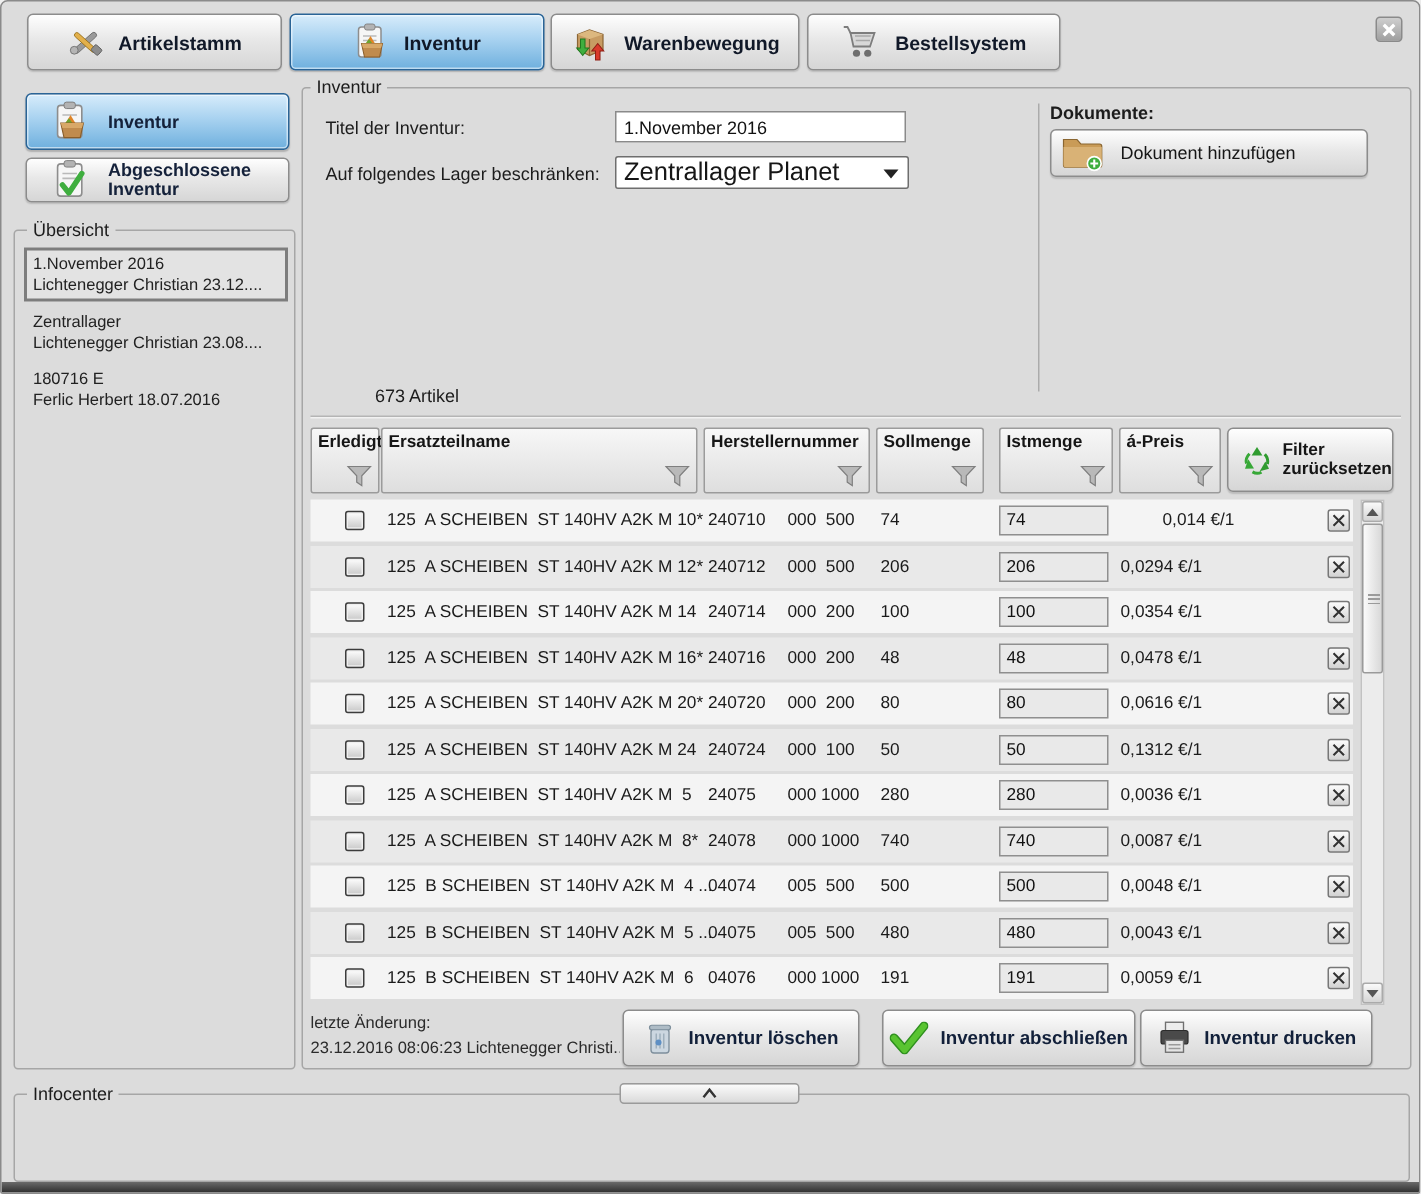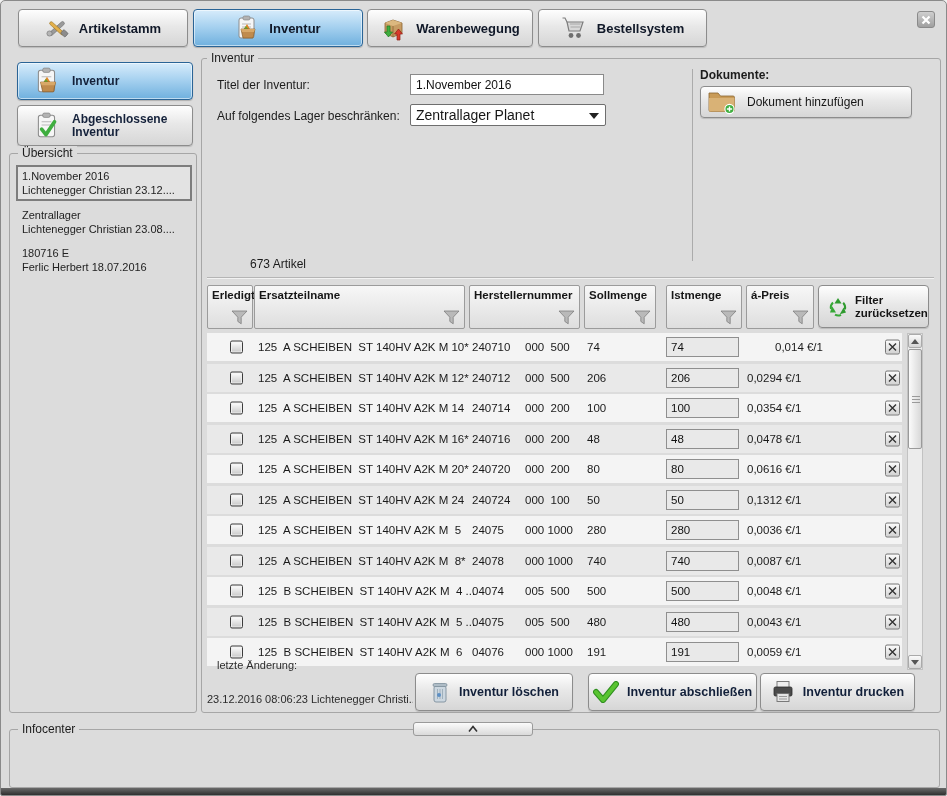--- a/index.html
+++ b/index.html
@@ -37,21 +37,21 @@
   .side-btn { position:absolute; left:16px; width:176px; padding-left:16px; gap:12px;
     font-size:12px; font-weight:bold; color:#14213a; text-align:left; line-height:13px; }
   .ulist-item { position:absolute; left:6px; width:176px; padding:2px 4px; border:2px solid transparent;
     font-size:11px; line-height:14px; color:#222; }
   .ulist-item.selected { border-color:#7d7d7d; background:#e3e3e3; }
   
   .flabel { position:absolute; font-size:12px; color:#1c1c1c; }
   .txtinput { position:absolute; height:21px; background:#ffffff; border:1px solid #8a8a8a;
     font-family:"Liberation Sans",sans-serif; font-size:12px; padding:0 5px; color:#111; }
   .combo { position:absolute; height:22px; background:#ffffff; border:1px solid #6e6e6e;
-    border-radius:2px; display:flex; align-items:center; font-size:14px; padding:0 5px; }
+    border-radius:2px; display:flex; align-items:center; font-size:17px; padding:0 5px; }
   .combo .arrow { position:absolute; right:6px; top:8px; width:0; height:0;
     border-left:5px solid transparent; border-right:5px solid transparent; border-top:6px solid #222; }
   .vsep { position:absolute; border-left:1px solid #ababab; }
   .hsep { position:absolute; border-top:1px solid #b5b5b5; border-bottom:1px solid #f2f2f2; }
   .boldlabel { font-weight:bold; }
   
   .thcell { position:absolute; height:44px; background:linear-gradient(#f7f7f7,#dedede);
     border:1px solid #9b9b9b; border-radius:2px; font-size:11.5px; font-weight:bold; padding:3px 4px; }
   .thcell .funnel { position:absolute; right:4px; bottom:3px; }
   .filter-btn { position:absolute; height:43px; gap:6px; padding-left:8px;
@@ -164,21 +164,21 @@
         <line x1="7" y1="9" x2="16" y2="9" stroke="#b9b9b9"></line>
         <path d="M12 9 L15 14 L9 14 Z" fill="#e08427"></path>
         <path d="M11 11 L14 15 L8 15 Z" fill="#6aa52f"></path>
         <path d="M6 14 h14 l-2 9 h-10 z" fill="#c08b4d" stroke="#8a5e2a" stroke-width="0.7"></path>
         <path d="M6 14 h14 l-1 3 h-12 z" fill="#d8a868"></path>
       </svg>
     </span>
     <span>Inventur</span>
   </div>
 
-  <div class="side-btn btn3d" style="top:104px;height:41px;">
+  <div class="side-btn btn3d" style="top:104px;height:30px;">
     <span>
       <svg width="26" height="28" viewBox="0 0 24 26">
         <rect x="4" y="3" width="15" height="20" rx="2" fill="#f6f6f6" stroke="#8d8d8d"></rect>
         <rect x="8" y="1" width="7" height="4" rx="1.5" fill="#b3b3b3" stroke="#7d7d7d" stroke-width="0.6"></rect>
         <line x1="7" y1="9" x2="16" y2="9" stroke="#b9b9b9"></line>
         <line x1="7" y1="12" x2="16" y2="12" stroke="#b9b9b9"></line>
         <path d="M7 16 L11 21 L19 9" fill="none" stroke="#3fae3f" stroke-width="3.4" stroke-linecap="round" stroke-linejoin="round"></path>
       </svg>
     </span>
     <span style="width:110px;">Abgeschlossene Inventur</span>
@@ -464,21 +464,21 @@
           <span class="tri-up"></span>
         </div>
       <div class="sc-thumb">
           <span class="sc-grip"></span>
         </div>
       <div class="sc-btn" style="bottom:0;">
           <span class="tri-dn"></span>
         </div>
     </div>
 
-    <span class="foot-sm" style="left:5px;top:600px;margin-left:10px;">letzte Änderung:</span>
+    <span class="foot-sm" style="left:5px;top:617px;">letzte Änderung:</span>
     <span class="foot-sm" style="left:5px;top:634px;width:206px;">23.12.2016 08:06:23 Lichtenegger Christi...</span>
 
     <div class="btn3d foot-btn" style="left:213px;width:158px;">
       <span>
         <svg width="22" height="26" viewBox="0 0 22 26">
           <rect x="5" y="7" width="12" height="16" rx="2" fill="#ccd7e0" stroke="#7e8f9c" stroke-width="0.9"></rect>
           <rect x="4" y="4.5" width="14" height="3" rx="1.5" fill="#aebcc6" stroke="#7e8f9c" stroke-width="0.8"></rect>
           <line x1="8.5" y1="10" x2="8.5" y2="20" stroke="#9fb0bc"></line>
           <line x1="11" y1="10" x2="11" y2="20" stroke="#9fb0bc"></line>
           <line x1="13.5" y1="10" x2="13.5" y2="20" stroke="#9fb0bc"></line>

